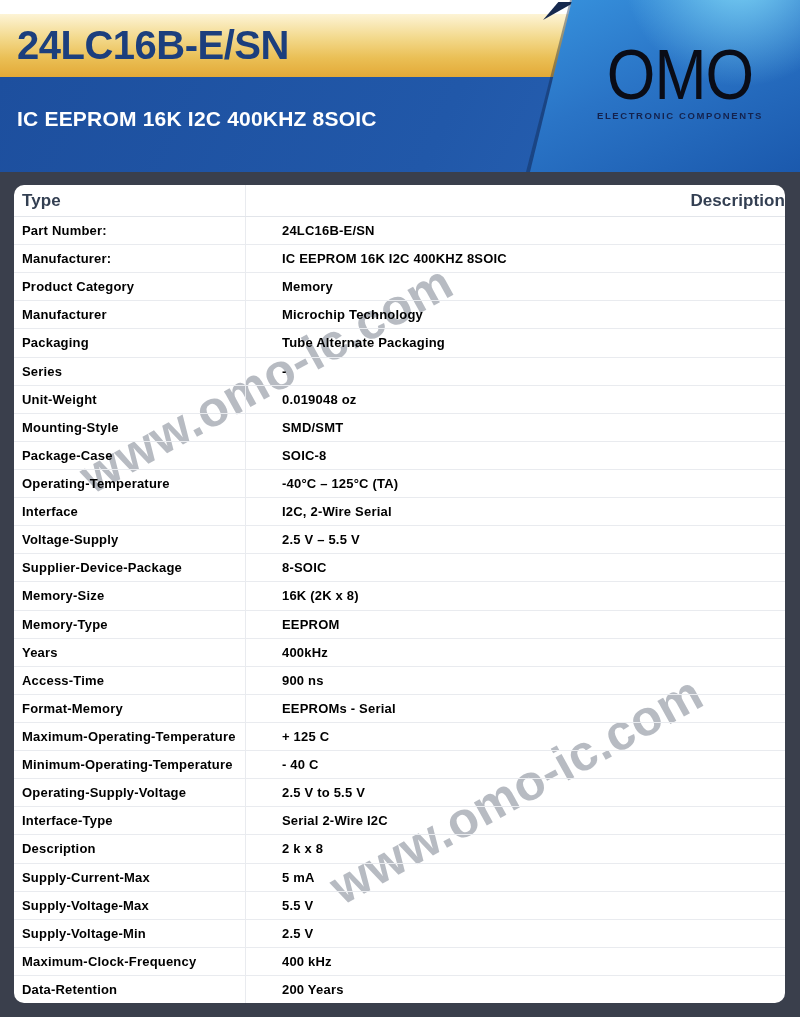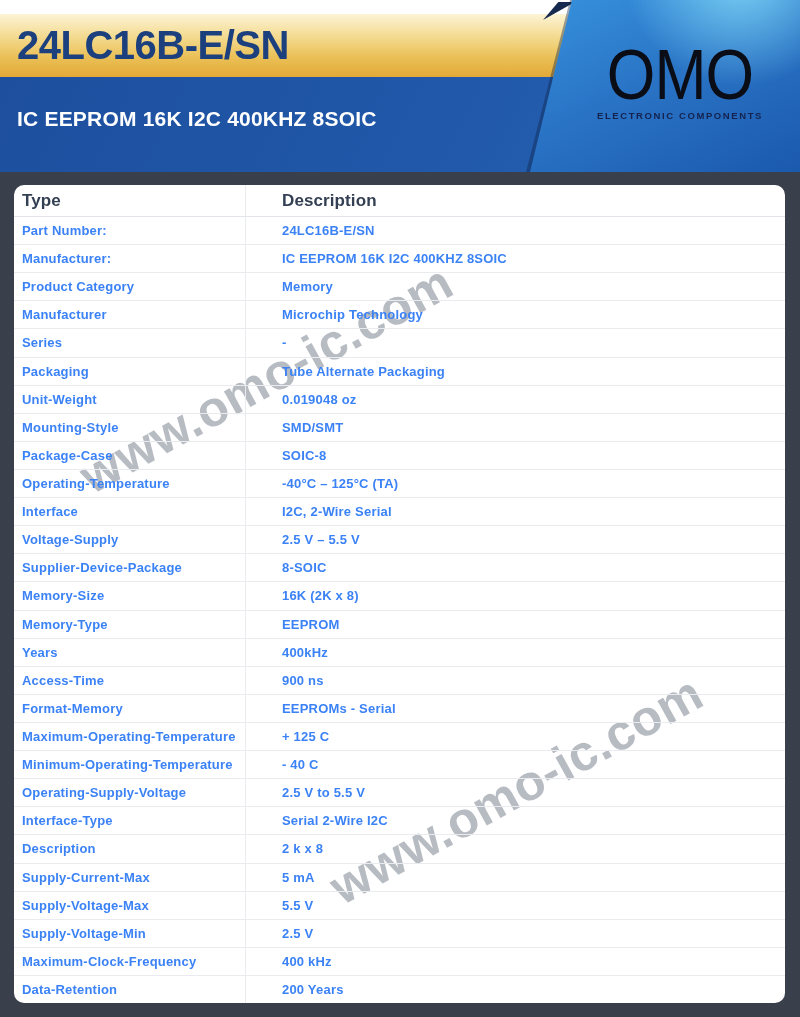--- a/index.html
+++ b/index.html
@@ -88,24 +88,24 @@
   .t-row.t-head{flex:0 0 31px;border-bottom:1px solid #e2e5ea;}
   .t-body{display:flex;flex-direction:column;flex:1;}
   .t-body .t-row + .t-row{border-top:1px solid #e9ebef;}
   .c-type{
     flex:0 0 232px;max-width:232px;box-sizing:border-box;
     padding-left:8px;align-self:stretch;display:flex;align-items:center;
     border-right:1px solid #e9ebef;
   }
   .c-desc{flex:1;box-sizing:border-box;padding-left:6px;margin-left:30px;}
   .t-head .c-type,.t-head .c-desc{
-    font-size:17px;font-weight:700;color:#333f52;letter-spacing:0.1px;
+    font-size:17px;font-weight:700;color:#333f52;letter-spacing:0.1px;text-align:right;
   }
   .t-body .c-type,.t-body .c-desc{
-    font-size:13px;font-weight:700;color:#3b82f6;letter-spacing:0.2px;
+    font-size:13px;font-weight:700;color:#000000;letter-spacing:0.2px;
   }
 </style>
 </head>
 <body>
 
 <div class="header">
   <div class="band-yellow"></div>
   <div class="band-blue"></div>
   <div class="corner-triangle"></div>
   <div class="panel-edge"></div>
@@ -142,30 +142,30 @@
     <div class="c-type">Product Category</div>
     <div class="c-desc">Memory</div>
   </div>
 
   <div class="t-row">
     <div class="c-type">Manufacturer</div>
     <div class="c-desc">Microchip Technology</div>
   </div>
 
   <div class="t-row">
+    <div class="c-type">Packaging</div>
+    <div class="c-desc">Tube Alternate Packaging</div>
+  </div>
+
+  <div class="t-row">
     <div class="c-type">Series</div>
     <div class="c-desc">-</div>
   </div>
 
   <div class="t-row">
-    <div class="c-type">Packaging</div>
-    <div class="c-desc">Tube Alternate Packaging</div>
-  </div>
-
-  <div class="t-row">
     <div class="c-type">Unit-Weight</div>
     <div class="c-desc">0.019048 oz</div>
   </div>
 
   <div class="t-row">
     <div class="c-type">Mounting-Style</div>
     <div class="c-desc">SMD/SMT</div>
   </div>
 
   <div class="t-row">

